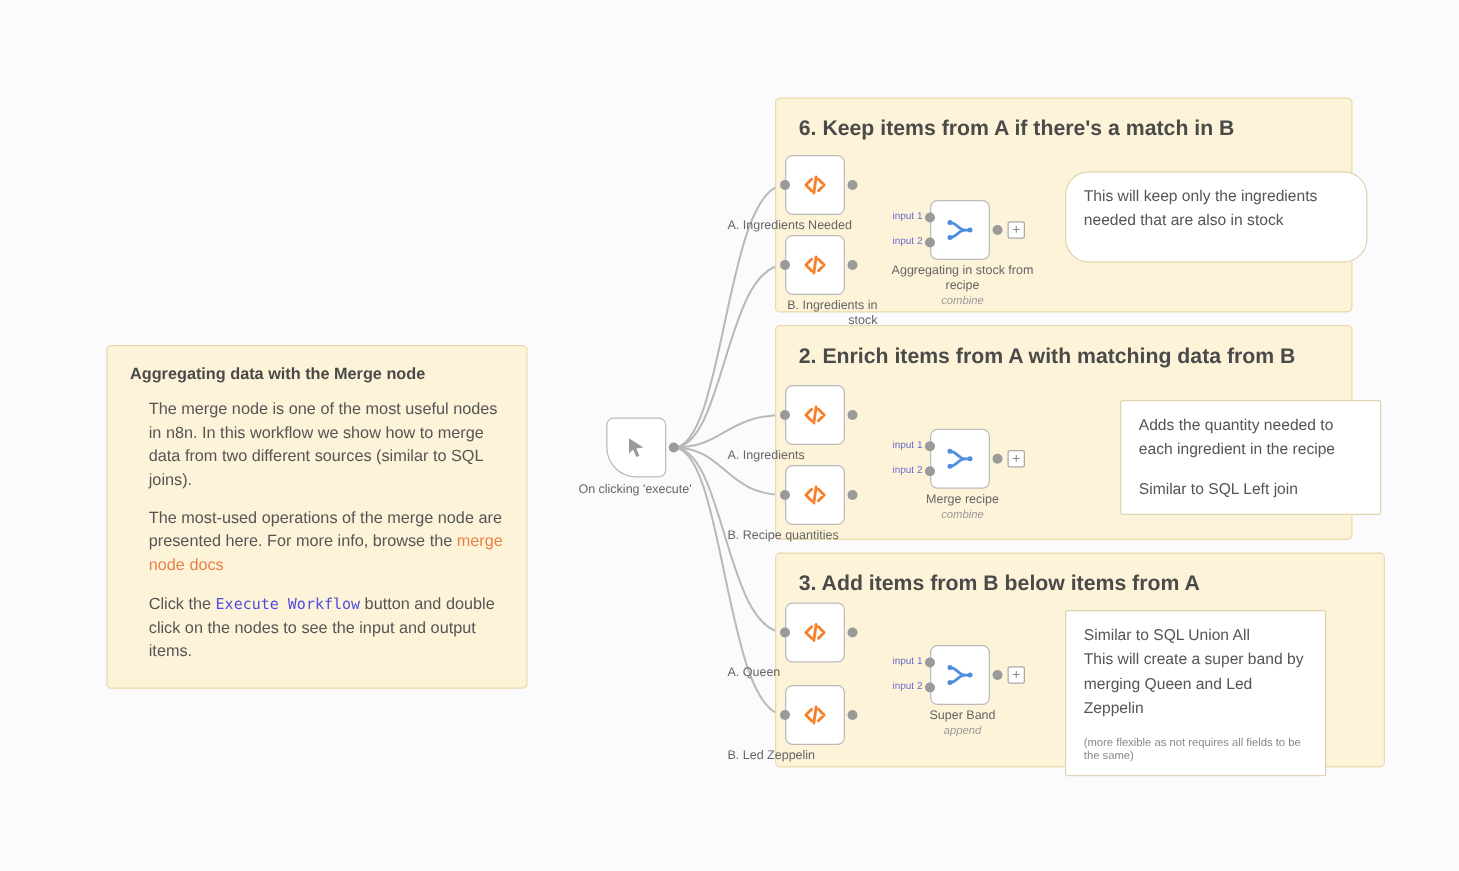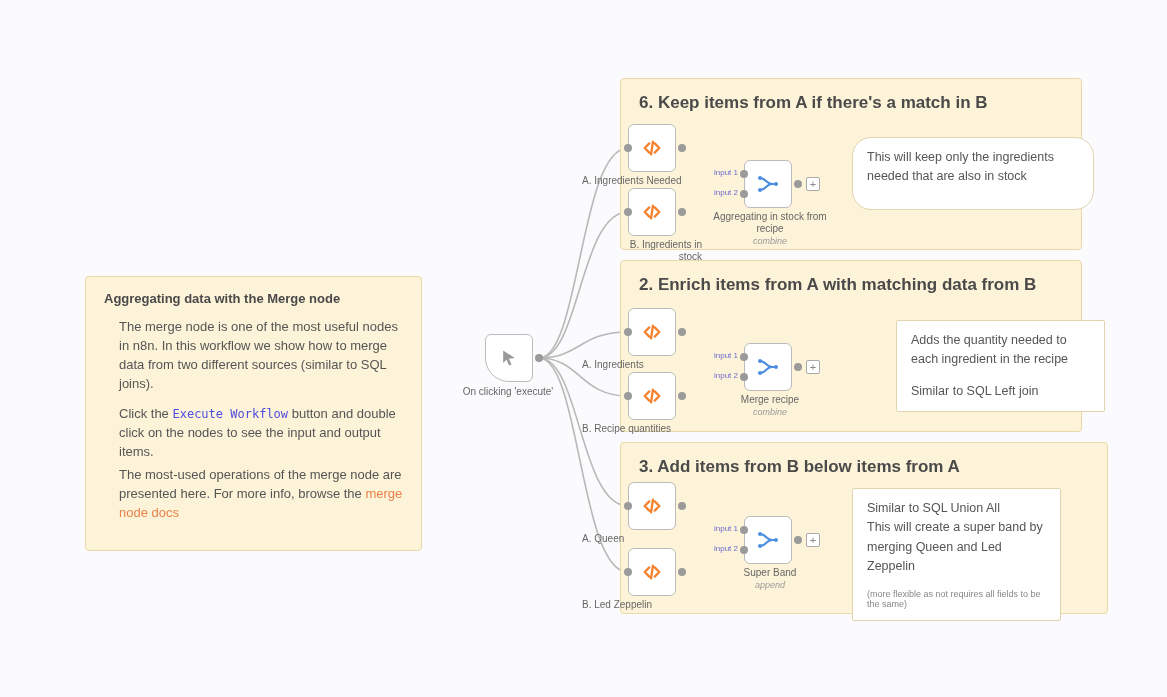--- a/index.html
+++ b/index.html
@@ -148,25 +148,25 @@
 
     <path d="M 684 506 C 715 506, 715 530, 744 530"></path>
     <path d="M 684 572 C 715 572, 715 550, 744 550"></path>
     <path d="M 794 540 L 804 540"></path>
   </g>
 </svg>
 
 <div class="sticky" style="left:85px; top:276px; width:337px;">
   <h2>Aggregating data with the Merge node</h2>
   <p>The merge node is one of the most useful nodes in n8n. In this workflow we show how to merge data from two different sources (similar to SQL joins).</p>
+  <p>
+    <span>The most-used operations of the merge node are presented here. For more info, browse the </span><a href="#">merge node docs</a>
+  </p>
   <p style="margin-bottom:4px;">
     <span>Click the </span><code>Execute Workflow</code><span> button and double click on the nodes to see the input and output items.</span>
-  </p>
-  <p>
-    <span>The most-used operations of the merge node are presented here. For more info, browse the </span><a href="#">merge node docs</a>
   </p>
 </div>
 
 <div class="node" style="left:485px; top:334px; border-radius:6px 6px 6px 24px;">
   <svg class="icon-trigger" viewBox="0 0 24 24">
       <path d="M5 3 L19 12 L12 13 L15 20 L12 21 L9 14 L5 18 Z"></path>
     </svg>
 </div>
 <div class="port" style="left:535px; top:354px;"></div>
 <div class="node-label" style="left:438px; top:386px;">On clicking 'execute'</div>

